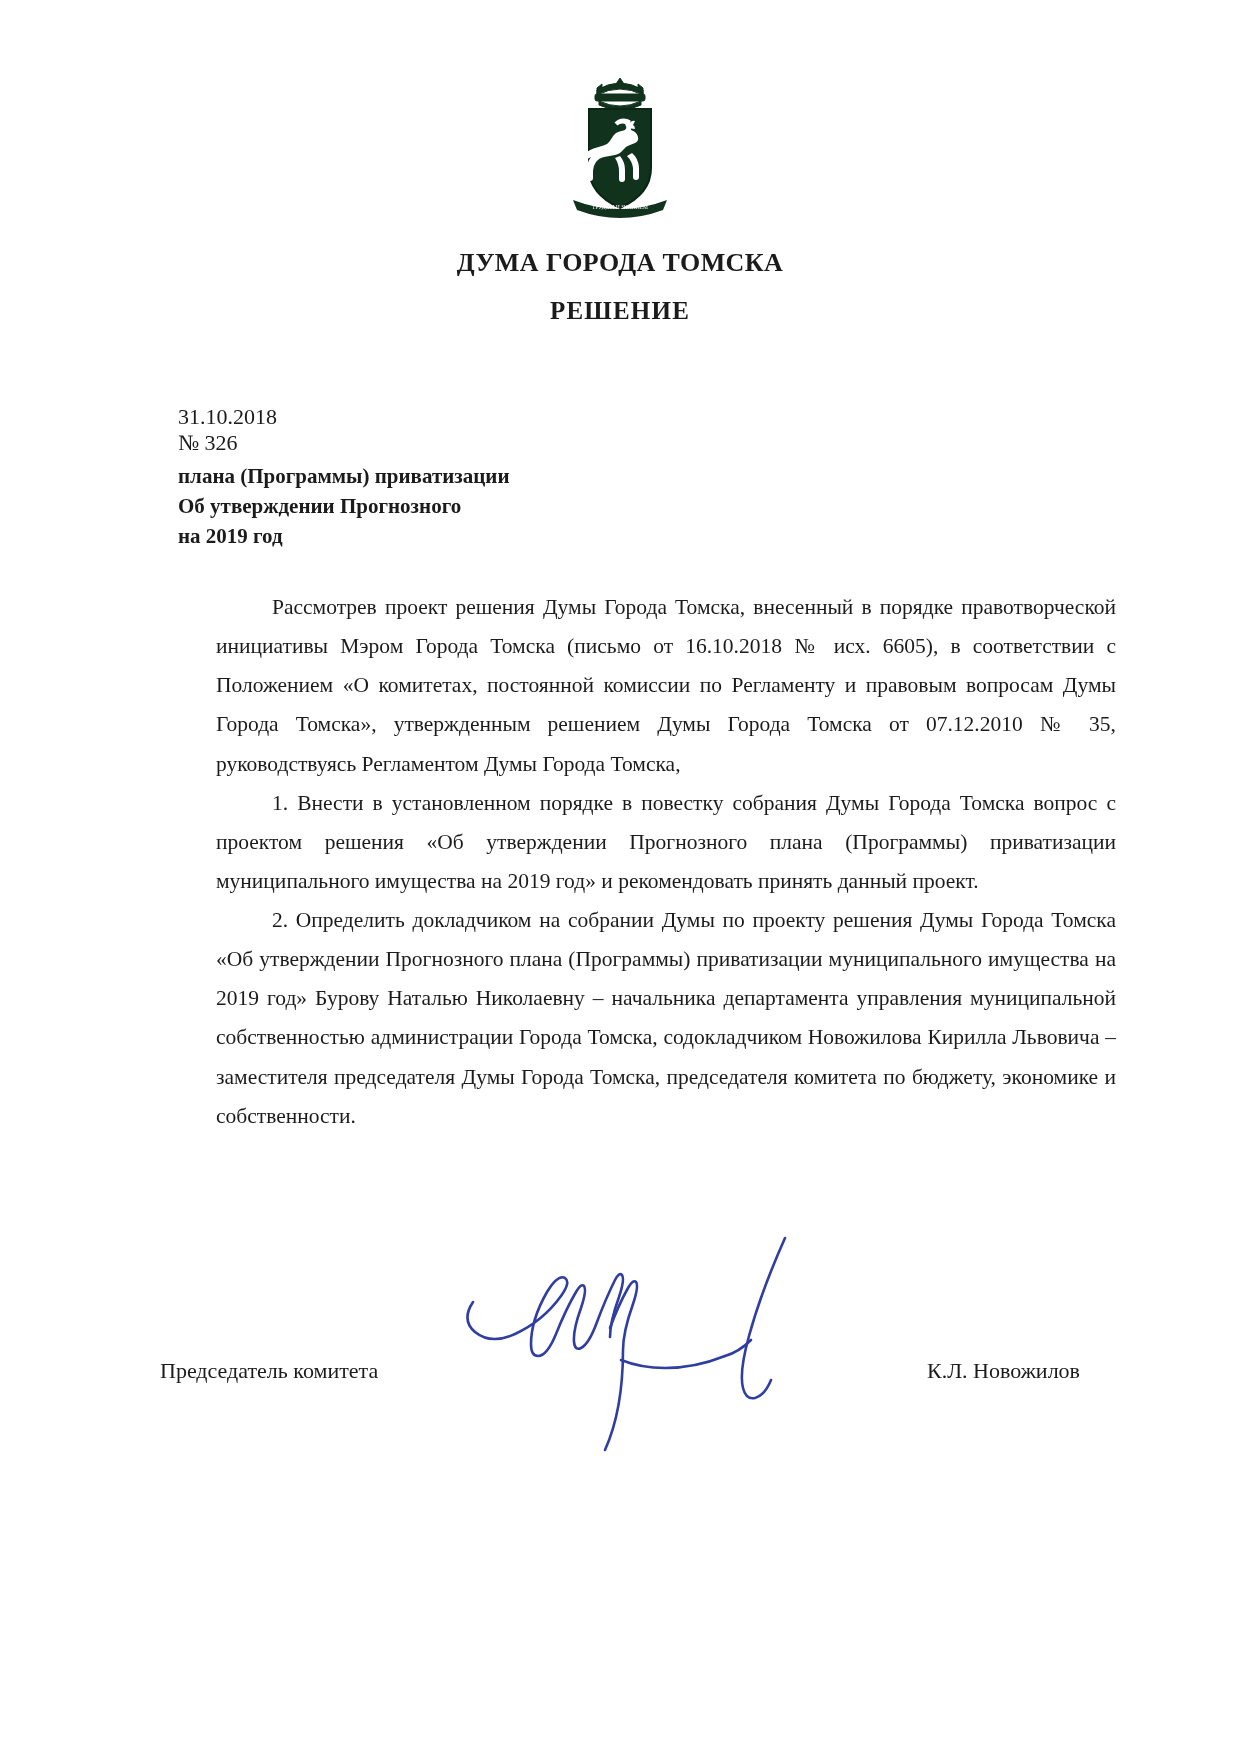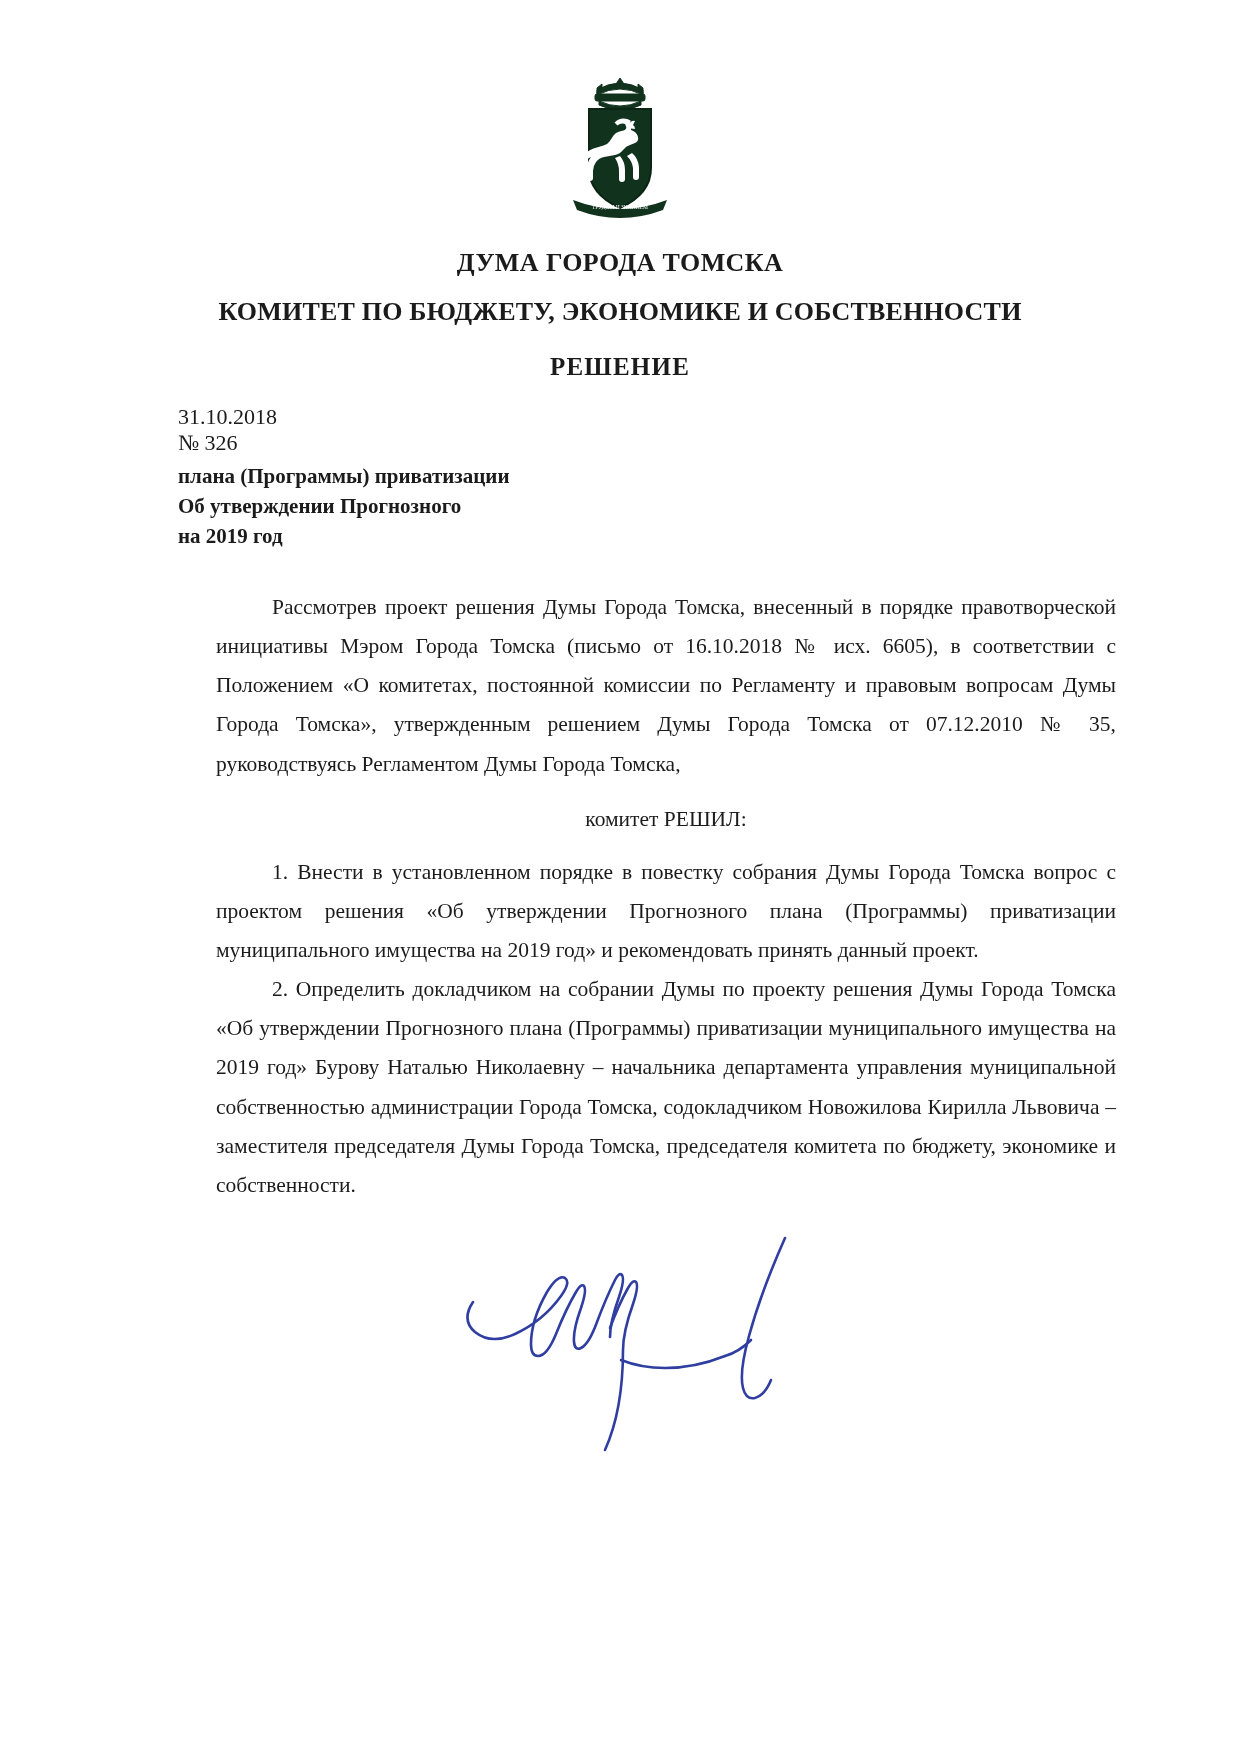--- a/index.html
+++ b/index.html
@@ -167,46 +167,48 @@
         <g>
           <path d="M18 128 q47 18 94 0 l-4 10 q-43 16 -86 0 Z" fill="#11331d"></path>
           <text x="65" y="137" font-size="5.5" fill="#ffffff" text-anchor="middle" font-family="'Liberation Serif', serif">ТРУДОМ И ЗНАНИЕМ</text>
         </g>
       </svg>
     </div>
   </div>
 
   <div class="header">
     <div class="org-title">ДУМА ГОРОДА ТОМСКА</div>
-    <div class="committee-title">КОМИТЕТ ПО БЮДЖЕТУ, ЭКОНОМИКЕ И СОБСТВЕННОСТИ</div>
     <div class="doc-type">РЕШЕНИЕ</div>
   </div>
 
   <div class="meta-row">
     <span>31.10.2018</span>
     <span>№ 326</span>
   </div>
 
   <div class="subject">
     <div>плана (Программы) приватизации</div>
     <div>Об утверждении Прогнозного</div>
     <div class="last">на 2019 год</div>
   </div>
 
   <div class="body-text">
     <p>Рассмотрев проект решения Думы Города Томска, внесенный в порядке правотворческой инициативы Мэром Города Томска (письмо от 16.10.2018 № исх. 6605), в соответствии с Положением «О комитетах, постоянной комиссии по Регламенту и правовым вопросам Думы Города Томска», утвержденным решением Думы Города Томска от 07.12.2010 № 35, руководствуясь Регламентом Думы Города Томска,</p>
-    <p class="center-line">комитет РЕШИЛ:</p>
     <p class="para-gap">1. Внести в установленном порядке в повестку собрания Думы Города Томска вопрос с проектом решения «Об утверждении Прогнозного плана (Программы) приватизации муниципального имущества на 2019 год» и рекомендовать принять данный проект.</p>
     <p class="para-gap">2. Определить докладчиком на собрании Думы по проекту решения Думы Города Томска «Об утверждении Прогнозного плана (Программы) приватизации муниципального имущества на 2019 год» Бурову Наталью Николаевну – начальника департамента управления муниципальной собственностью администрации Города Томска, содокладчиком Новожилова Кирилла Львовича – заместителя председателя Думы Города Томска, председателя комитета по бюджету, экономике и собственности.</p>
   </div>
 
   <svg class="sig-svg" viewBox="0 0 420 260">
     <g fill="none" stroke="#2f3ea0" stroke-width="2.6" stroke-linecap="round" stroke-linejoin="round">
       <path d="M18 92 q-12 18 2 30 q16 13 40 2 q28 -13 46 -38 q10 -14 4 -18 q-7 -4 -18 14 q-16 28 -16 52 q0 12 7 12 q9 0 18 -22 q10 -25 20 -42 q5 -9 8 -6 q3 4 -3 22 q-8 22 -7 34 q1 9 7 6 q8 -4 16 -26 q9 -24 18 -42 q4 -8 7 -5 q3 4 -3 22 q-9 25 -9 40"></path>
       <path d="M155 118 q8 -22 18 -40 q5 -9 8 -6 q3 4 -3 22 q-10 28 -10 46 q0 60 -18 100"></path>
       <path d="M166 150 q20 8 44 8 q30 0 60 -12"></path>
       <path d="M270 146 q14 -4 26 -16"></path>
       <path d="M330 28 q-24 54 -36 98 q-10 36 -6 52 q3 12 12 10 q10 -3 16 -18"></path>
     </g>
   </svg>
 
+  <div class="signature-row">
+    <div class="sign-left">Председатель комитета</div>
+    <div class="sign-right">К.Л. Новожилов</div>
+  </div>
 
 </div>
 
 </body></html>

